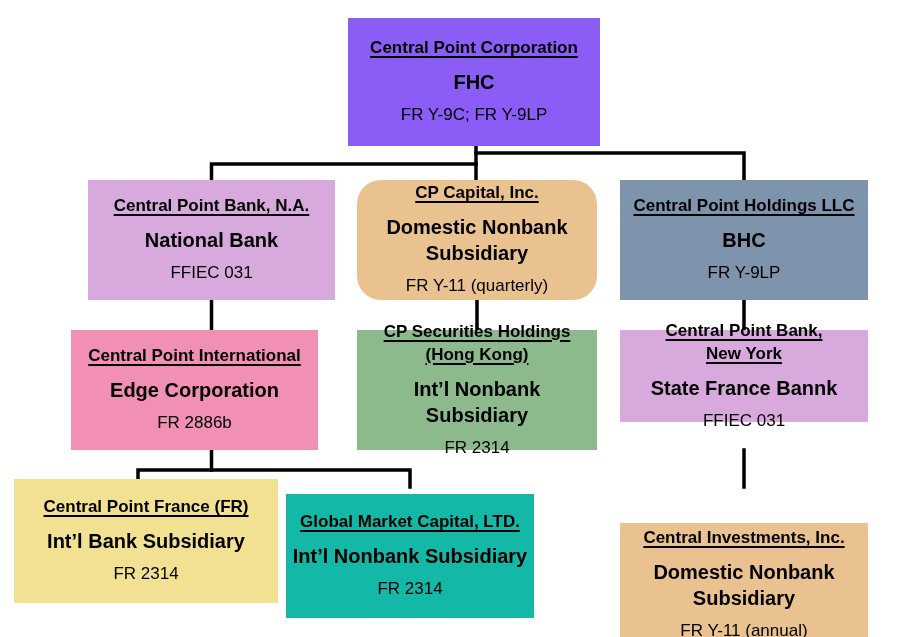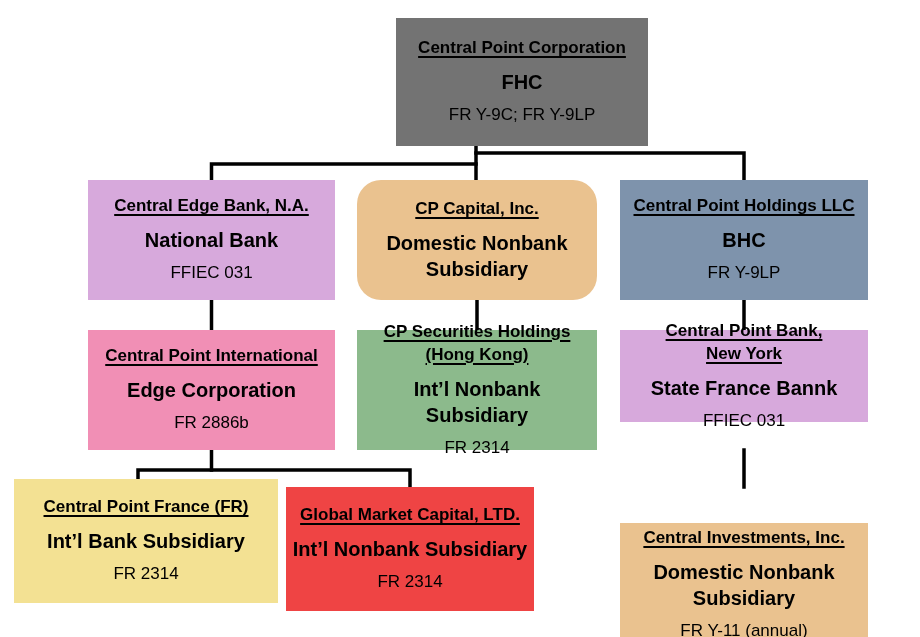--- a/index.html
+++ b/index.html
@@ -50,21 +50,21 @@
     font-size: 17px;
     line-height: 1.3;
     white-space: pre-line;
     text-align: center;
   }
   
   .n0 { left: 348px; top:  18px; width: 252px; height: 128px; }
   .n1 { left:  88px; top: 180px; width: 247px; height: 120px; }
   .n2 { left: 357px; top: 180px; width: 240px; height: 120px; }
   .n3 { left: 620px; top: 180px; width: 248px; height: 120px; }
-  .n4 { left:  88px; top: 330px; width: 247px; height: 120px; }
+  .n4 { left:  71px; top: 330px; width: 247px; height: 120px; }
   .n5 { left: 357px; top: 330px; width: 240px; height: 120px; }
   .n6 { left: 620px; top: 330px; width: 248px; height: 92px; }
   .n7 { left:  14px; top: 479px; width: 264px; height: 124px; }
   .n8 { left: 286px; top: 487px; width: 248px; height: 124px; }
   .n9 { left: 620px; top: 487px; width: 248px; height: 124px; margin-top: 36px; }
 </style>
 </head>
 <body>
 
 <div class="canvas">
@@ -82,36 +82,37 @@
       <polyline points="477,300 477,330"></polyline>
       <polyline points="744,300 744,330"></polyline>
 
       <polyline points="211.5,450 211.5,470"></polyline>
       <polyline points="138,487 138,470 410,470 410,487"></polyline>
 
       <polyline points="744,450 744,487"></polyline>
     </g>
   </svg>
 
-  <div class="node n0" style="background-color: #737373; margin-left: 48px;">
+  <div class="node n0" style="background-color: #8b5cf6;">
     <div class="title">Central Point Corporation</div>
     <div class="subtitle">FHC</div>
     <div class="form">FR Y-9C; FR Y-9LP</div>
   </div>
 
   <div class="node n1" style="background-color: rgb(215, 169, 220);">
-    <div class="title">Central Edge Bank, N.A.</div>
+    <div class="title">Central Point Bank, N.A.</div>
     <div class="subtitle">National Bank</div>
     <div class="form">FFIEC 031</div>
   </div>
 
   <div class="node n2" style="background-color: rgb(234, 194, 143); border-radius: 24px;">
     <div class="title">CP Capital, Inc.</div>
     <div class="subtitle">Domestic Nonbank
 Subsidiary</div>
+    <div class="form">FR Y-11 (quarterly)</div>
   </div>
 
   <div class="node n3" style="background-color: rgb(126, 147, 172);">
     <div class="title">Central Point Holdings LLC</div>
     <div class="subtitle">BHC</div>
     <div class="form">FR Y-9LP</div>
   </div>
 
   <div class="node n4" style="background-color: rgb(241, 143, 181);">
     <div class="title">Central Point International</div>
@@ -132,21 +133,21 @@
     <div class="subtitle">State France Bannk</div>
     <div class="form">FFIEC 031</div>
   </div>
 
   <div class="node n7" style="background-color: rgb(243, 225, 147);">
     <div class="title">Central Point France (FR)</div>
     <div class="subtitle">Int’l Bank Subsidiary</div>
     <div class="form">FR 2314</div>
   </div>
 
-  <div class="node n8" style="background-color: #ef4444;">
+  <div class="node n8" style="background-color: #14b8a6; margin-top: 7px;">
     <div class="title">Global Market Capital, LTD.</div>
     <div class="subtitle">Int’l Nonbank Subsidiary</div>
     <div class="form">FR 2314</div>
   </div>
 
   <div class="node n9" style="background-color: rgb(234, 194, 143);">
     <div class="title">Central Investments, Inc.</div>
     <div class="subtitle">Domestic Nonbank
 Subsidiary</div>
     <div class="form">FR Y-11 (annual)</div>

